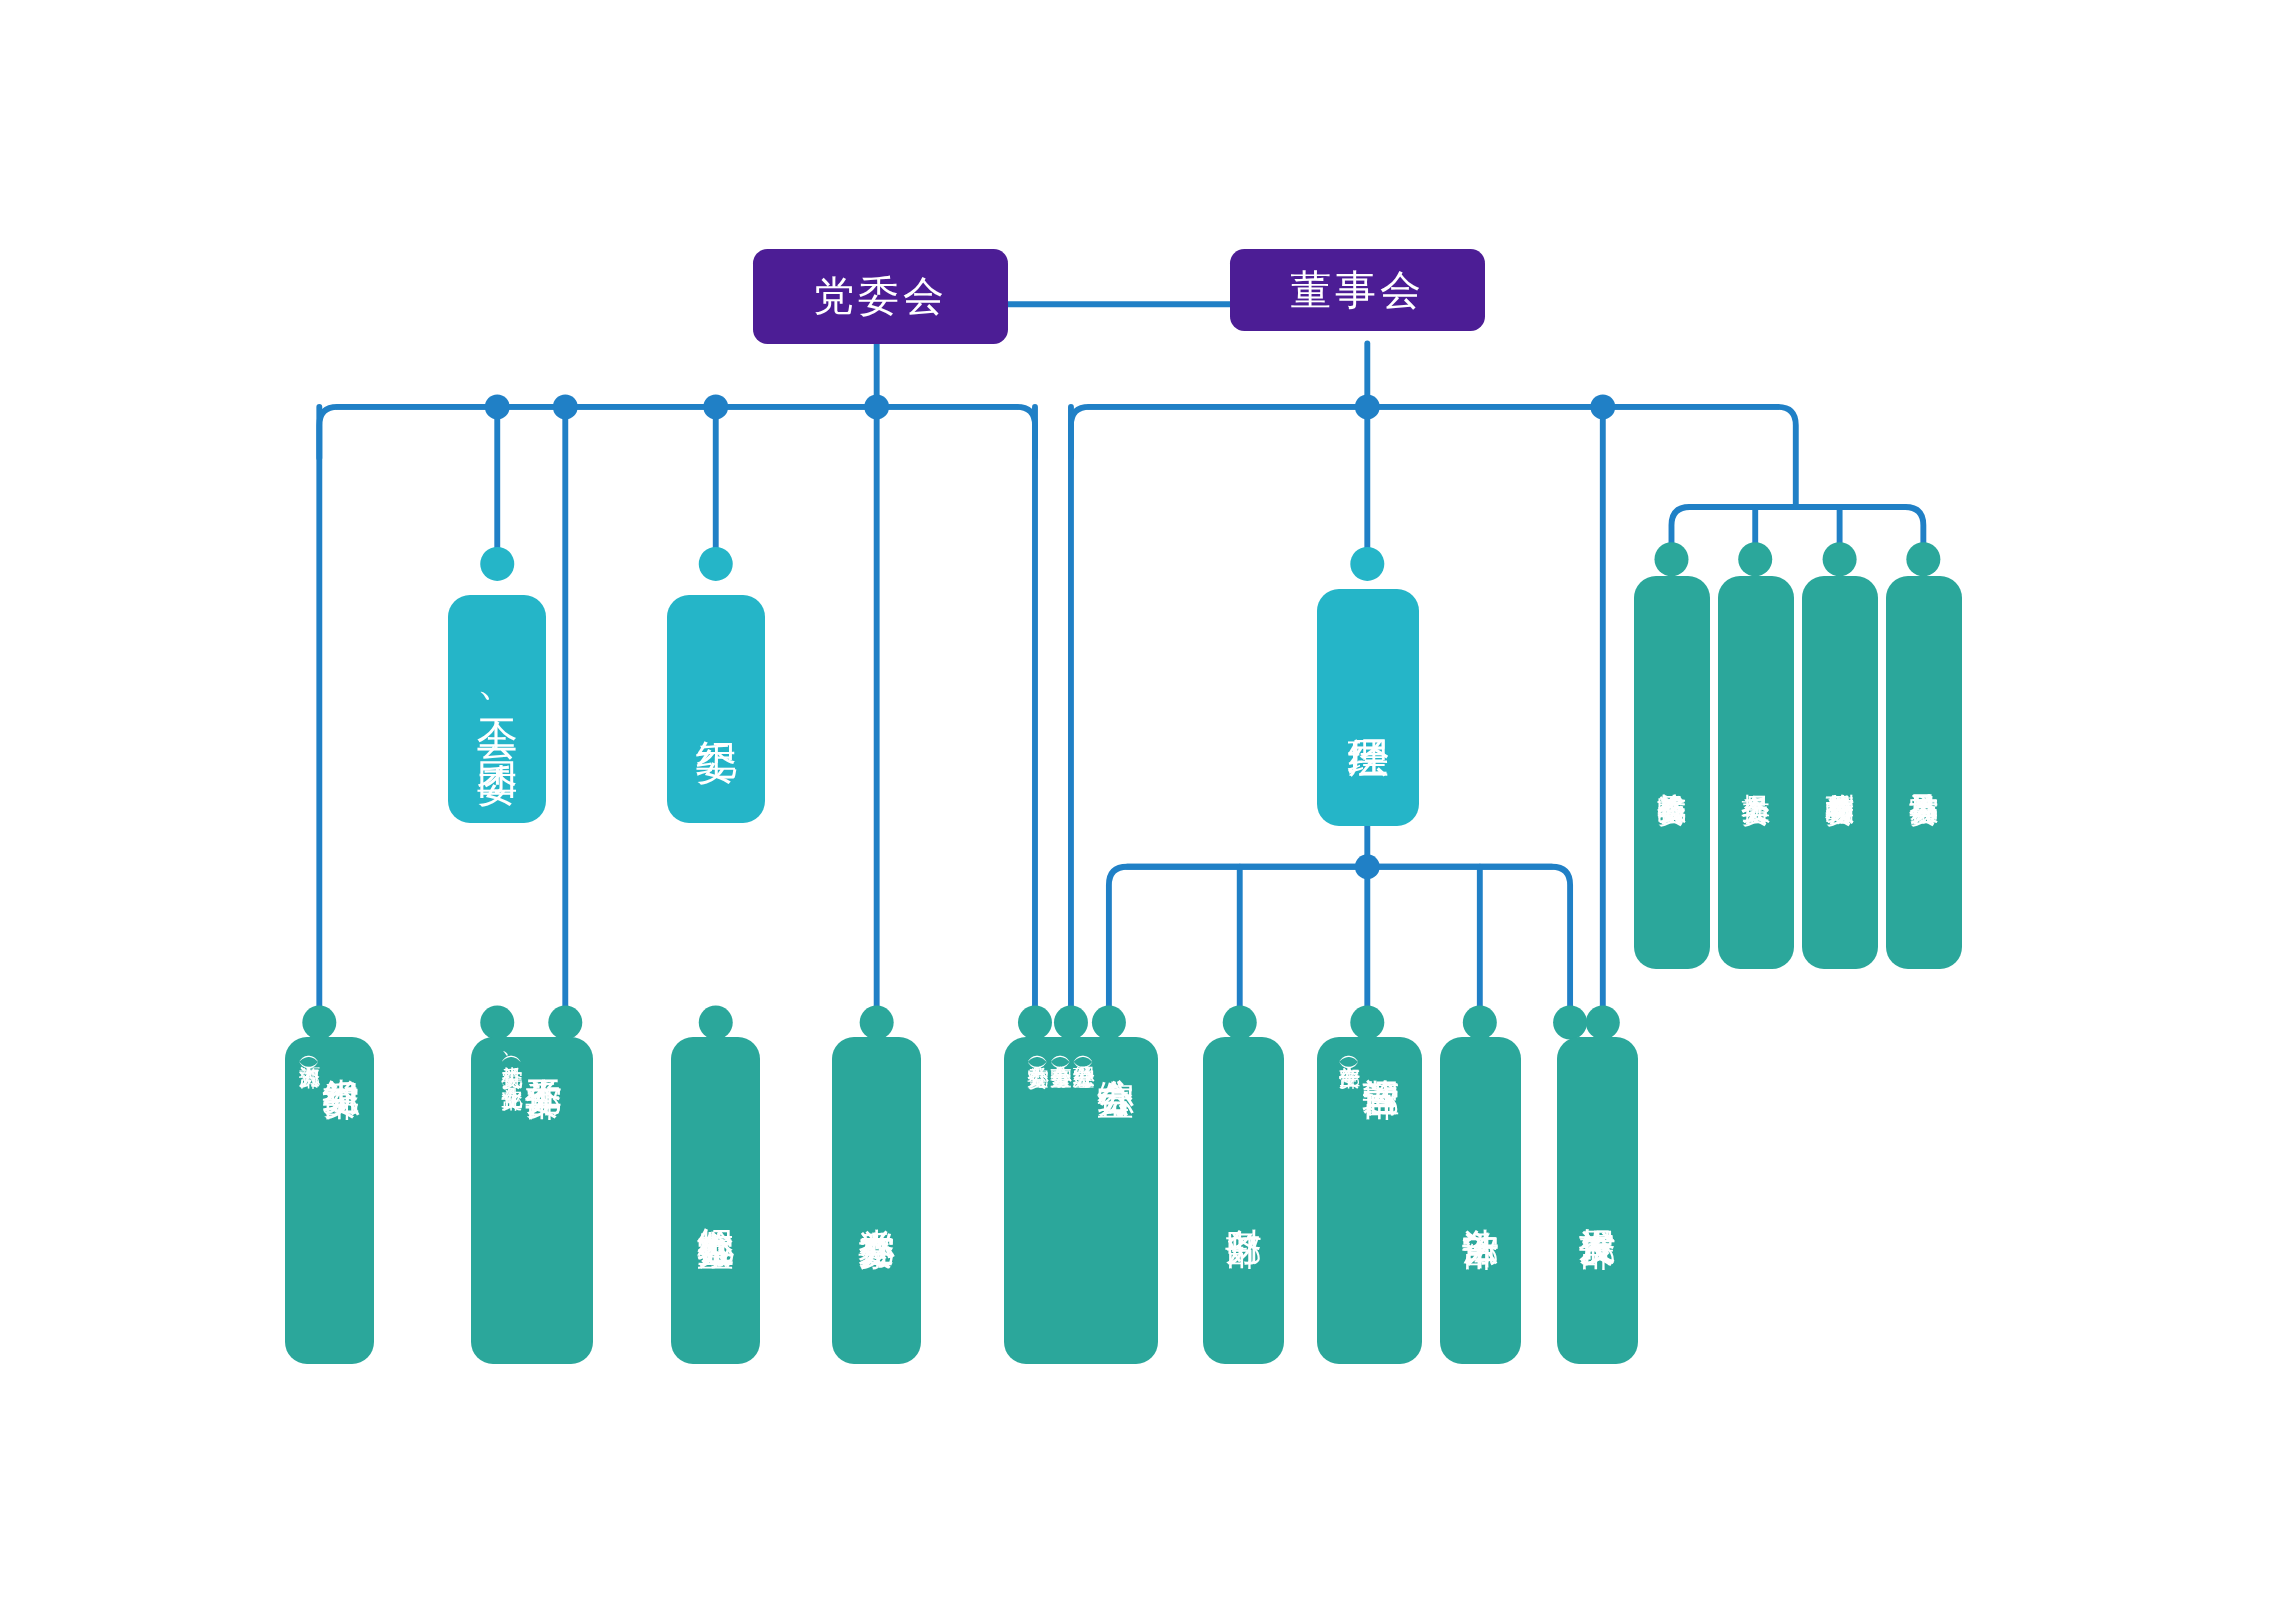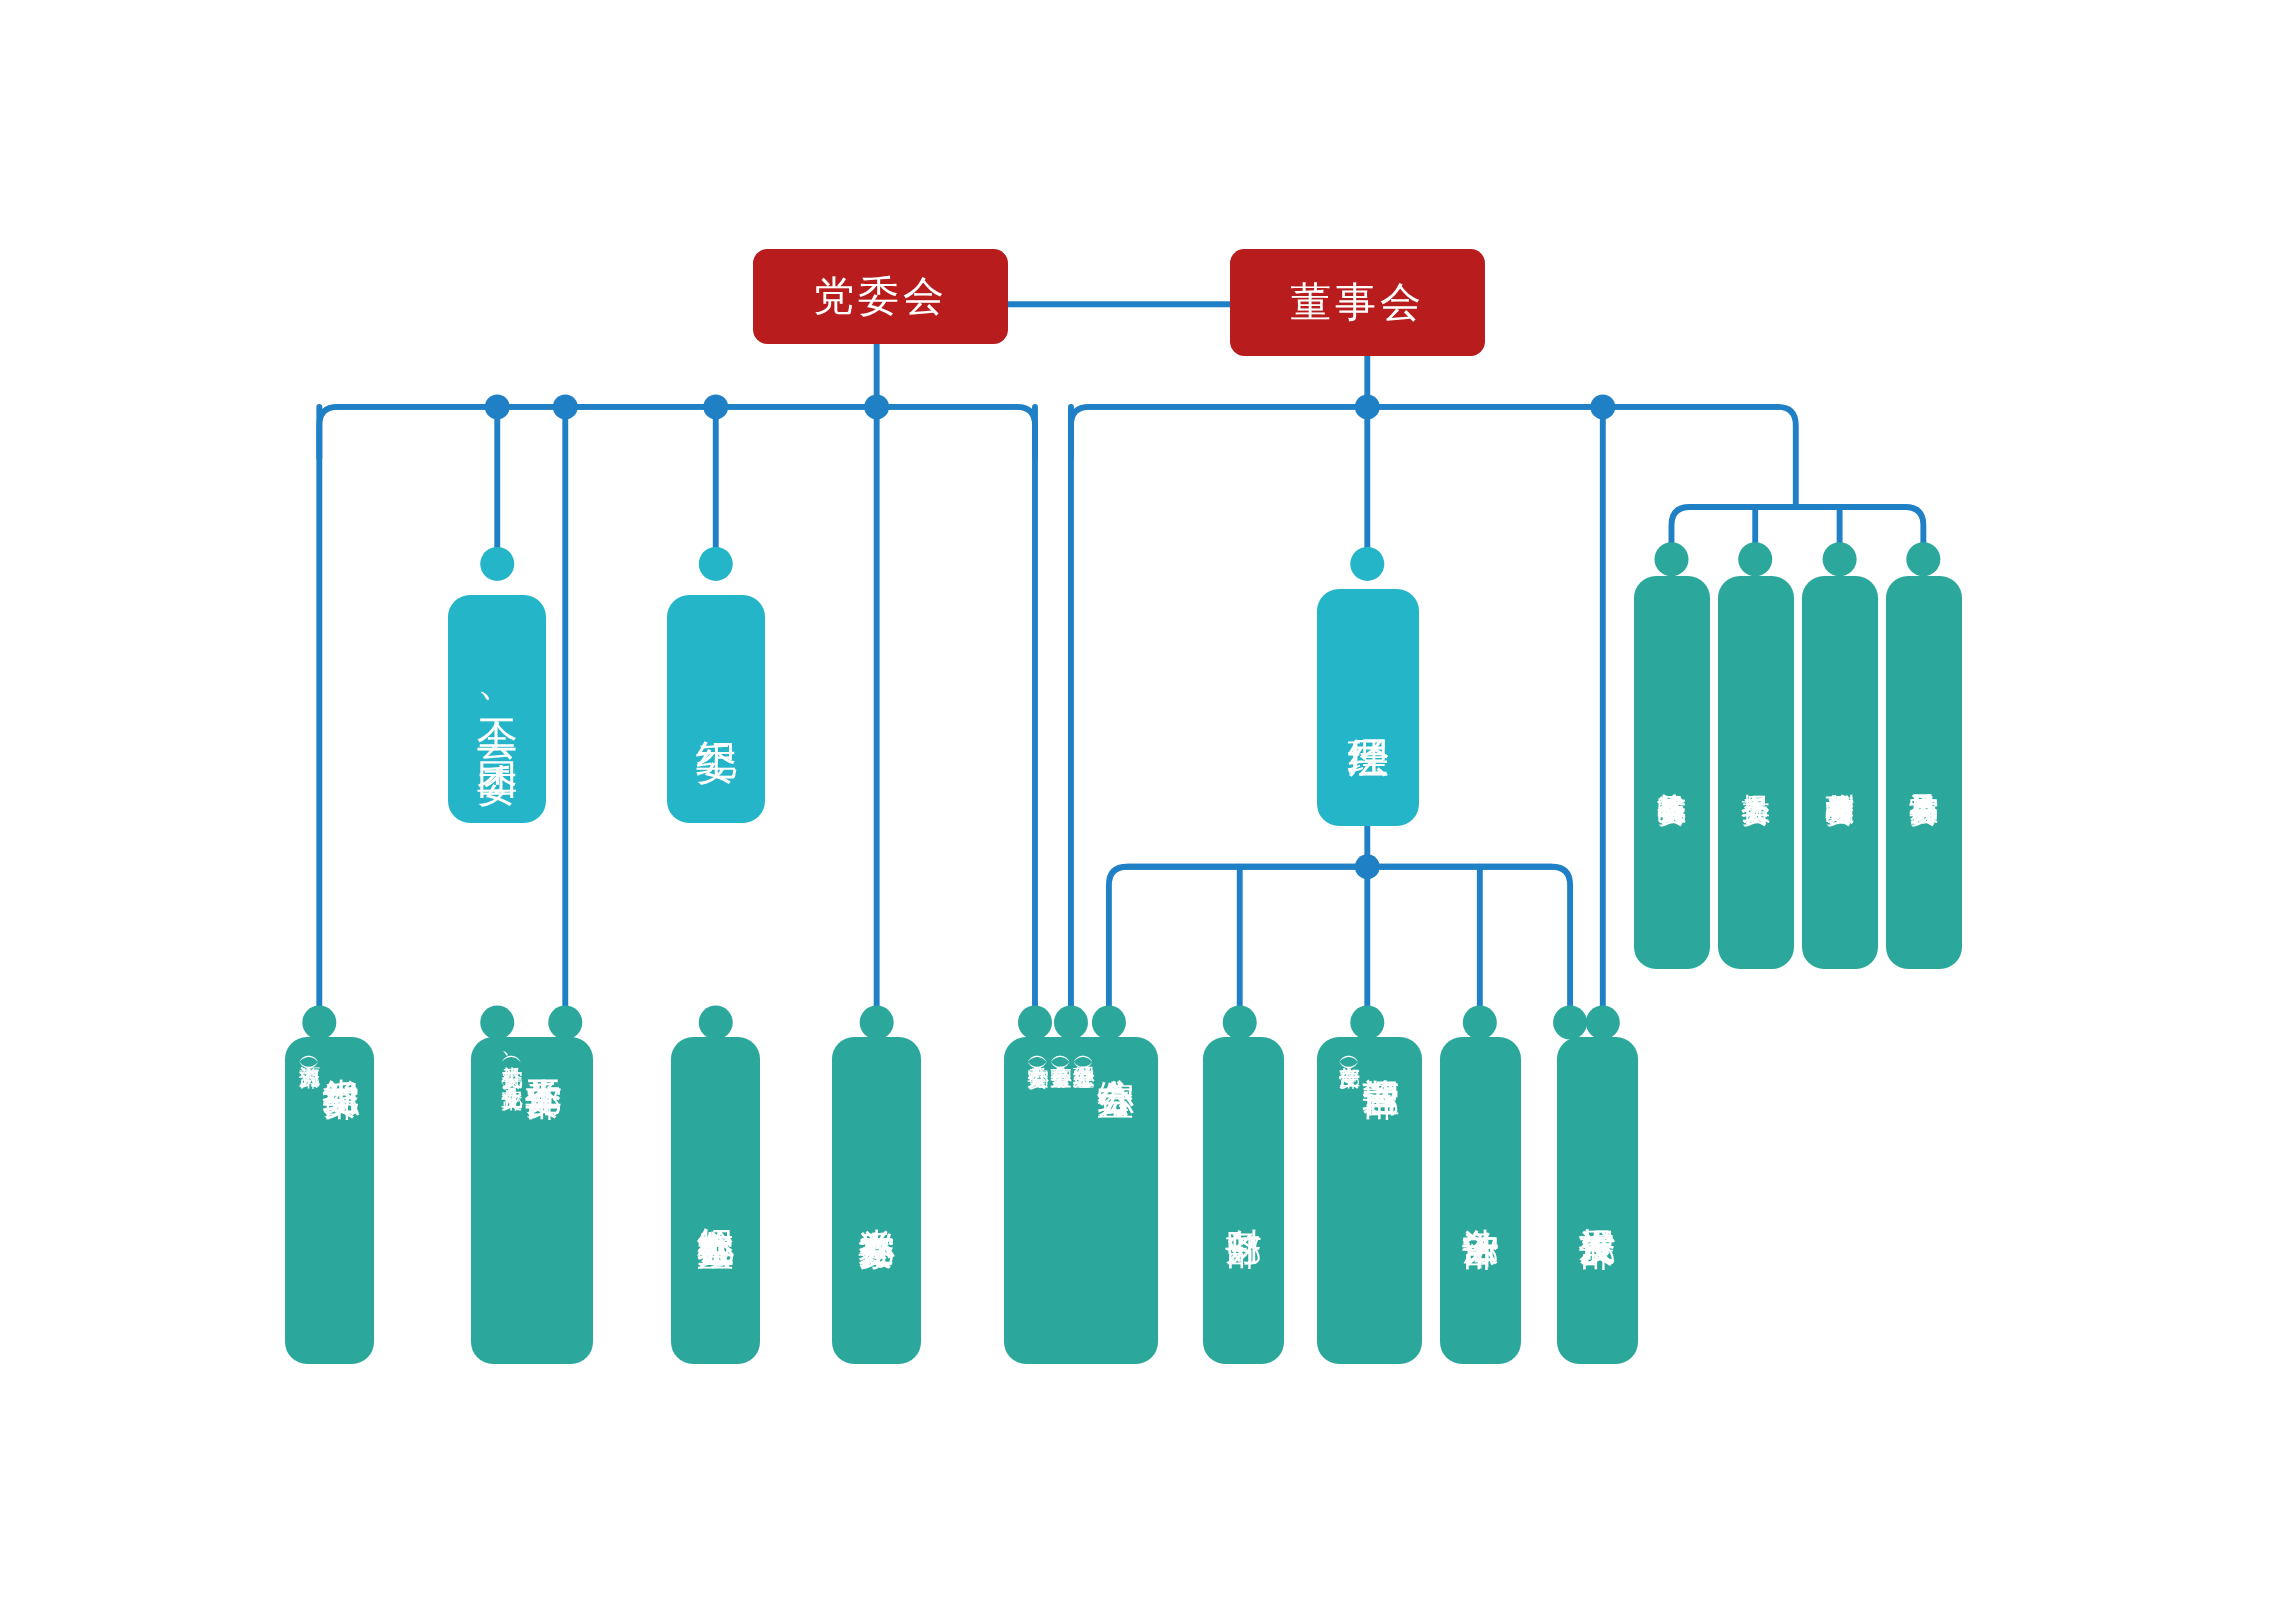--- a/index.html
+++ b/index.html
@@ -20,21 +20,21 @@
   .node .sub{
     writing-mode:vertical-rl;
     text-orientation:upright;
     white-space:nowrap;
     line-height:1.0;
     margin-right:1.3px;
     font-weight:400;
   }
 
   
-  .board{background:#b91c1c;border-radius:14.4px;}
+  .board{background:#4c1d95;border-radius:14.4px;}
   .board .htext{font-size:41px;letter-spacing:3.9px;}
 
   
   .cyan{background:#25B5C8;border-radius:22px;}
   .cyan .vtext{font-size:41px;}
 
   
   .teal{background:#2BA79B;border-radius:22px;}
   .teal .vtext{font-size:37px;}
   .teal .sub{font-size:21.6px;}
@@ -126,21 +126,21 @@
       <circle cx="2262" cy="1563" r="26"></circle>
       <circle cx="2400" cy="1563" r="26"></circle>
       <circle cx="2450" cy="1563" r="26"></circle>
     </g>
   </svg>
 
   <div class="node board" style="left:753px;top:249px;width:255px;height:95px;">
     <span class="htext">党委会</span>
   </div>
 
-  <div class="node board" style="left:1230px;top:249px;width:255px;height:107px;">
+  <div class="node board" style="left:1230px;top:249px;width:255px;height:82px;">
     <span class="htext">董事会</span>
   </div>
 
   <div class="node cyan" style="left:448px;top:595px;width:98px;height:228px;">
     <span class="vtext">工会、团委</span>
   </div>
 
   <div class="node cyan" style="left:667px;top:595px;width:98px;height:228px;">
     <span class="vtext">纪委</span>
   </div>

